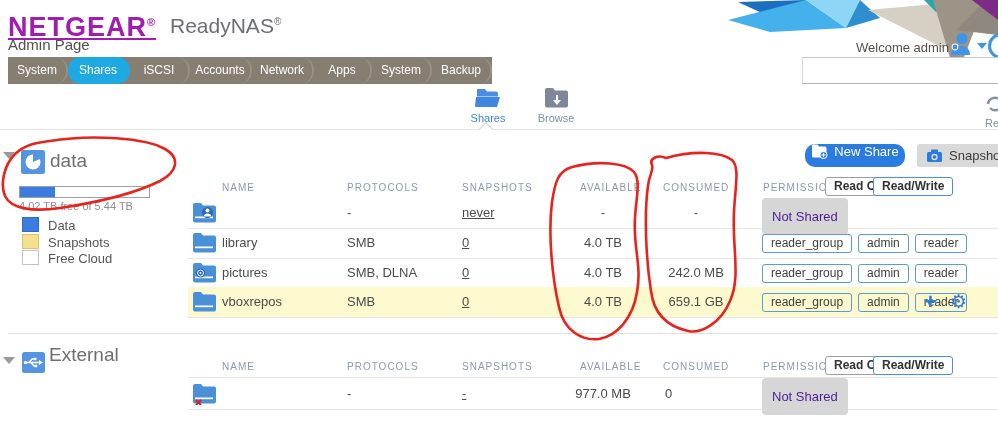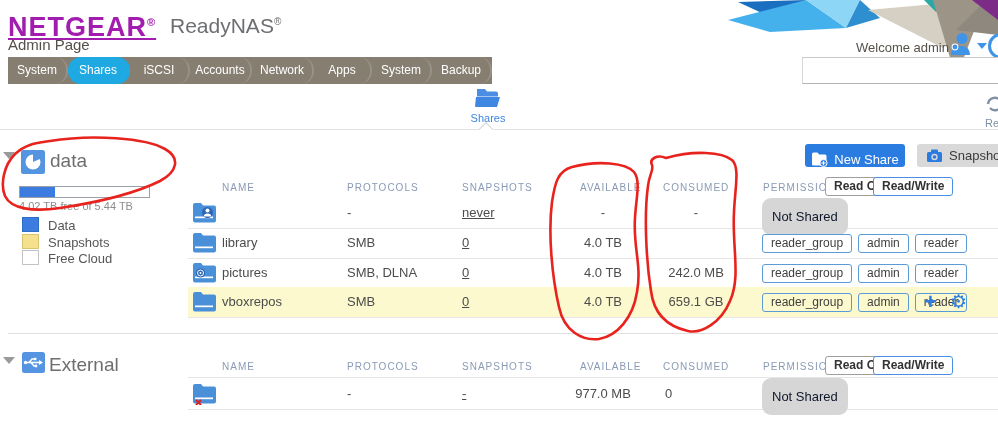--- a/index.html
+++ b/index.html
@@ -36,41 +36,41 @@
   .caret-exp{width:0;height:0;border-left:6px solid transparent;border-right:6px solid transparent;
      border-top:7px solid #9a9a9a;}
   .vol-title{font-size:19px;color:#6e6e6e;}
   .pbar{left:19px;top:186px;width:131px;height:12px;border:1px solid #9aa0a8;background:#fff;box-sizing:border-box;}
   .pbar-fill{height:100%;background:#3c7ce1;}
   .pcaption{left:19px;top:200px;font-size:11px;color:#8d8d8d;}
   .legend-sq{width:15px;height:13px;border:1px solid #c3c3c3;display:inline-block;vertical-align:-2px;}
   .legend-label{font-size:13px;color:#565656;margin-left:9px;}
 
   
-  .btn-new{left:805px;top:144px;width:100px;height:23px;background:#2b7ce0;border-radius:3px;color:#fff;
-     font-size:13px;display:flex;align-items:flex-end;justify-content:center;gap:6px;cursor:pointer;}
+  .btn-new{left:805px;top:144px;width:100px;height:23px;background:#2b7ce0;border-radius:10px;color:#fff;
+     font-size:13px;display:flex;align-items:flex-start;justify-content:center;gap:6px;cursor:pointer;}
   .btn-snap{left:917px;top:144px;width:96px;height:23px;background:#d9d9d9;border-radius:3px;color:#3a3a3a;
      font-size:13px;display:flex;align-items:center;justify-content:center;gap:6px;cursor:pointer;}
 
   
   .th{font-size:10px;letter-spacing:1px;color:#8a9ab5;}
   .t-row{left:188px;width:810px;height:30px;border-bottom:1px solid #e6e6e6;}
   .t-row.sel{background:#fbf9cd;}
   .cell{position:absolute;font-size:13px;color:#4c4c4c;line-height:30px;white-space:nowrap;}
   .c-icon{left:4px;top:4px;}
   .c-name{left:34px;}
   .c-proto{left:159px;}
   .c-snap{left:274px;text-decoration:underline;}
   .c-avail{left:385px;width:60px;text-align:center;}
   .c-cons{left:477px;width:62px;text-align:center;}
   .c-perm{left:574px;}
   .chip{display:inline-block;border:1px solid #5b9bd5;border-radius:3px;padding:0 8px;font-size:12px;
      color:#3f3f3f;line-height:17px;margin-right:6px;cursor:pointer;}
-  .badge{display:inline-block;background:#d6d6d6;border-radius:9px;padding:9px 10px;font-size:13px;
-     color:#0f172a;line-height:19px;}
+  .badge{display:inline-block;background:#d6d6d6;border-radius:4px;padding:9px 10px;font-size:13px;
+     color:#4c1d95;line-height:19px;}
   .btn-outline{display:inline-block;background:#fff;border:1px solid #9e9e9e;border-radius:3px;
      padding:0 8px;font-size:12px;font-weight:bold;color:#333;line-height:17px;cursor:pointer;}
   .btn-outline.blue{border-color:#4a90e2;}
   .row-plus{left:736px;top:0;font-size:22px;color:#2d7ee2;line-height:30px;cursor:pointer;font-weight:bold;}
   .row-gear{left:762px;top:0;font-size:19px;color:#2d7ee2;line-height:30px;cursor:pointer;}
   .section-line{left:8px;right:0;top:333px;height:1px;background:#e0e0e0;}
 
   .overlay{left:0;top:0;pointer-events:none;}
 </style>
 </head>
@@ -115,20 +115,27 @@
   </div>
   <div class="abs nav-right"></div>
 
   <div class="abs subnav-item" style="left:453px;top:87px">
     <svg width="26" height="21" viewBox="0 0 26 21">
       <path d="M2,2 h8 l2,2.5 h9 q2,0 2,2 v3 h-21 z" fill="#4a8de2"></path>
       <path d="M1,10 h24 l-3,10 h-21 q-1,0 -1,-1 z" fill="#3f87e0"></path>
     </svg>
     <span class="subnav-label" style="color:#3f87e0">Shares</span>
   </div>
+  <div class="abs subnav-item" style="left:521px;top:87px">
+    <svg width="26" height="21" viewBox="0 0 26 21">
+      <path d="M2,3 q0,-2 2,-2 h6 l2,2.5 h11 q2,0 2,2 v13 q0,2 -2,2 h-19 q-2,0 -2,-2 z" fill="#7d8798"></path>
+      <path d="M13,8 v5 h-3 l4,5 4,-5 h-3 v-5 z" fill="#fff"></path>
+    </svg>
+    <span class="subnav-label" style="color:#7f8fa6">Browse</span>
+  </div>
   <div class="abs" style="left:985px;top:95px;width:30px;text-align:left">
     <svg width="22" height="18" viewBox="0 0 22 18">
       <path d="M3,9 a7,7 0 0 1 12,-4" stroke="#8091a5" stroke-width="2.4" fill="none"></path>
       <path d="M17,9 a7,7 0 0 1 -12,4" stroke="#8091a5" stroke-width="2.4" fill="none"></path>
       <polygon points="15,1 20,5 13,7" fill="#8091a5"></polygon>
     </svg>
     <span style="display:block;font-size:11px;color:#8091a5">Re</span>
   </div>
   <div class="abs divider"></div>
   <div class="abs notch"></div>
@@ -251,21 +258,21 @@
   <div class="abs caret-exp" style="left:3px;top:357px"></div>
   <svg class="abs" style="left:22px;top:352px" width="23" height="21" viewBox="0 0 23 21">
     <rect x="0" y="0" width="23" height="21" rx="2.5" fill="#5494e0"></rect>
     <path d="M3,10.5 h14" stroke="#fff" stroke-width="1.6"></path>
     <polygon points="17,8 21,10.5 17,13" fill="#fff"></polygon>
     <circle cx="3.5" cy="10.5" r="1.7" fill="#fff"></circle>
     <path d="M7,10.5 l3,-3.5 h2.5 M9,10.5 l3,3.5 h2.5" stroke="#fff" stroke-width="1.4" fill="none"></path>
     <rect x="12" y="5.8" width="2.4" height="2.4" fill="#fff"></rect>
     <circle cx="14" cy="14" r="1.4" fill="#fff"></circle>
   </svg>
-  <div class="abs vol-title" style="left:49px;top:354px">External</div>
+  <div class="abs vol-title" style="left:49px;top:344px">External</div>
 
   <div class="abs th" style="left:222px;top:361px">NAME</div>
   <div class="abs th" style="left:347px;top:361px">PROTOCOLS</div>
   <div class="abs th" style="left:462px;top:361px">SNAPSHOTS</div>
   <div class="abs th" style="left:580px;top:361px">AVAILABLE</div>
   <div class="abs th" style="left:663px;top:361px">CONSUMED</div>
   <div class="abs th" style="left:763px;top:361px">PERMISSIONS</div>
   <div class="abs btn-outline" style="left:825px;top:356px">Read Only</div>
   <div class="abs btn-outline blue" style="left:873px;top:356px">Read/Write</div>
 

